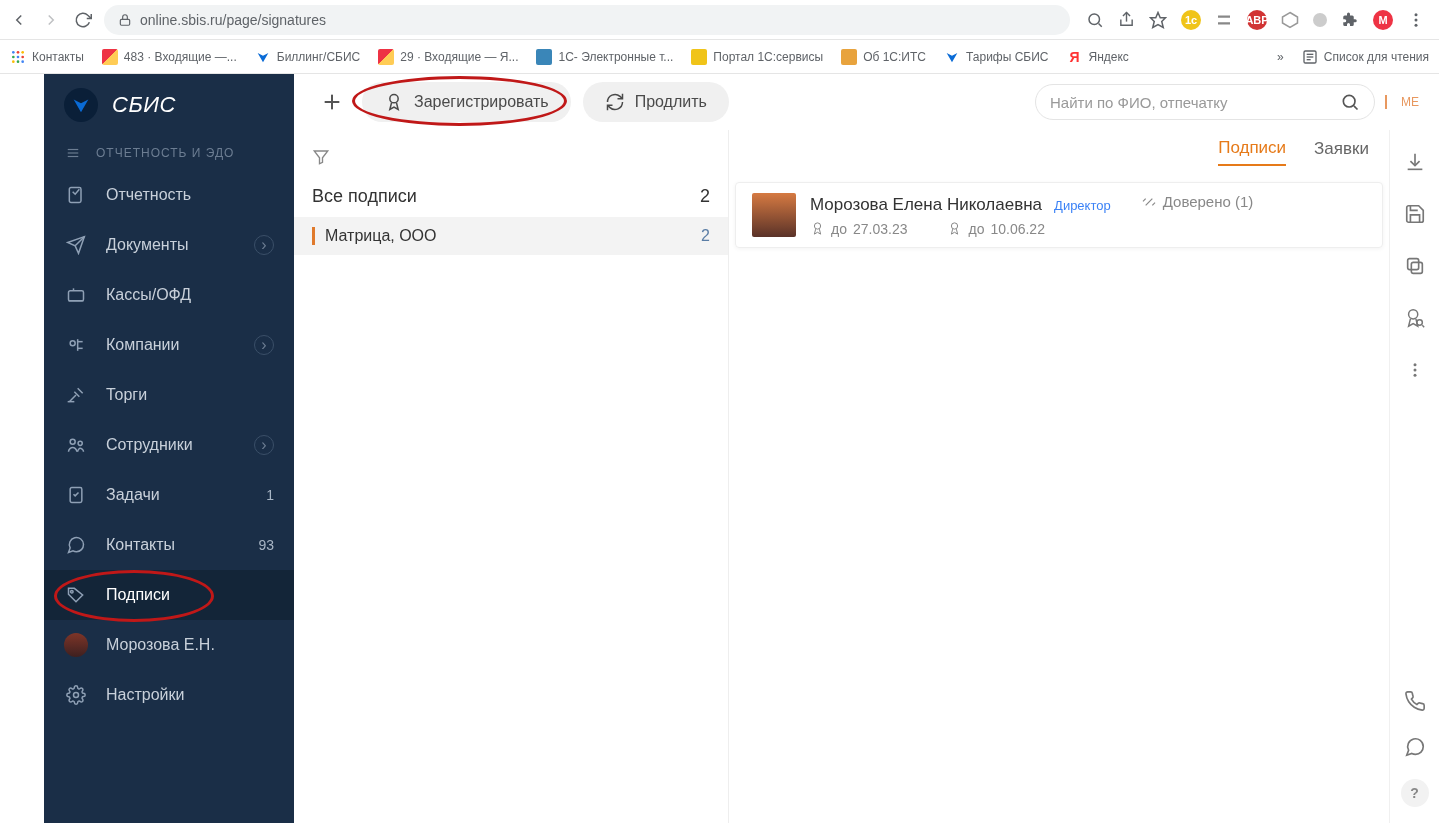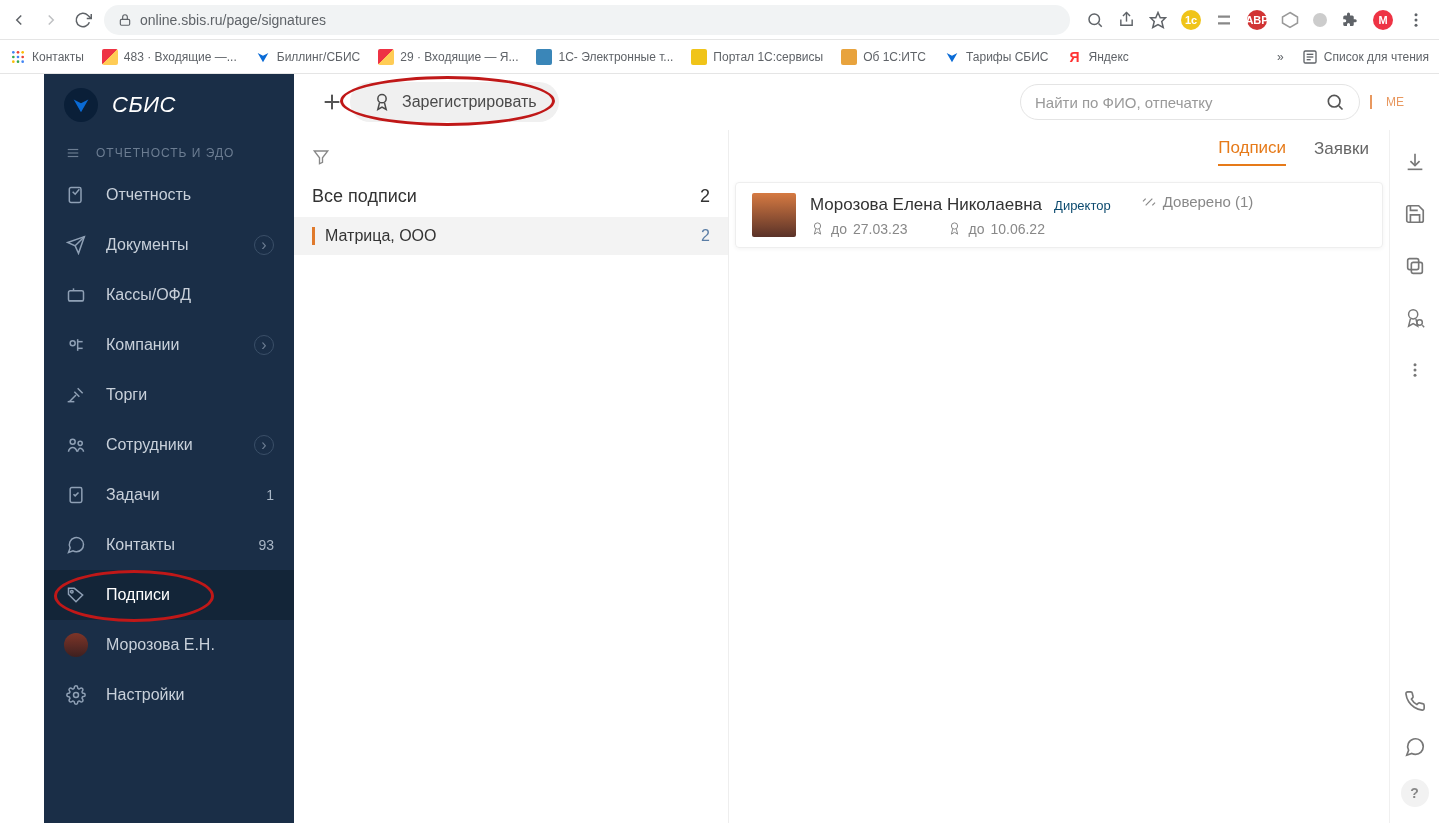--- a/index.html
+++ b/index.html
@@ -32,21 +32,21 @@
 .sb-item.active { background:#132538; color:#fff; }
 .sb-item .icon-slot { width:24px; display:flex; justify-content:center; color:#8fa0b5; }
 .sb-item .chev { margin-left:auto; color:#6c7d92; width:20px; height:20px; border-radius:50%; display:flex; align-items:center; justify-content:center; border:1px solid #3a4f68;}
 .sb-item .badge { margin-left:auto; color:#a8b5c5; font-size:14px; }
 .sb-avatar { width:24px; height:24px; border-radius:50%; background:linear-gradient(#7e3528,#3e2020); }
 
 .circle-annot { position:absolute; border:3px solid #c01818; border-radius:50%; pointer-events:none; }
 
 
 .main { flex:1; display:flex; background:#fff; position:relative; }
-.topbar { position:absolute; left:0; right:15px; top:0; height:56px; display:flex; align-items:center; padding:0 20px; }
+.topbar { position:absolute; left:0; right:0; top:0; height:56px; display:flex; align-items:center; padding:0 20px; gap:12px; }
 .round-btn { width:36px; height:36px; border-radius:50%; display:flex; align-items:center; justify-content:center; color:#555; cursor:pointer; font-size:20px; }
 .pill-btn { height:40px; border-radius:22px; background:#f0f0f0; display:flex; align-items:center; padding:0 22px; gap:10px; color:#4a4a4a; font-size:16px; cursor:pointer; }
 .search-wrap { margin-left:auto; display:flex; align-items:center; gap:10px; }
 .search-box { width:340px; height:36px; border-radius:20px; border:1px solid #e4e4e4; display:flex; align-items:center; padding:0 14px; color:#999; font-size:15px; }
 .search-box .mag { margin-left:auto; color:#555; font-size:18px; }
 .me-badge { font-size:12px; color:#888; }
 
 
 .content-row { position:absolute; top:56px; left:0; right:0; bottom:0; display:flex; }
 
@@ -64,21 +64,21 @@
 .tabs-row { height:44px; display:flex; align-items:center; justify-content:flex-end; gap:28px; padding:0 22px; font-size:17px; }
 .tab { color:#666; cursor:pointer; padding-bottom:6px; }
 .tab.active { color:#e67a19; border-bottom:2px solid #e67a19; font-weight:500; }
 .gear { color:#999; cursor:pointer; }
 
 .card { margin:8px 6px 0 6px; padding:10px 16px; border:1px solid #eee; border-radius:4px; box-shadow:0 1px 4px rgba(0,0,0,.05); }
 .card-head { display:flex; align-items:flex-start; gap:14px; }
 .avatar-lg { width:44px; height:44px; border-radius:2px; background:linear-gradient(#d67a42,#5a3228); }
 .person-line { display:flex; align-items:baseline; gap:12px; flex-wrap:wrap;}
 .person-name { font-size:17px; color:#333; }
-.role { font-size:13px; color:#0c4a6e; }
+.role { font-size:13px; color:#3b82f6; }
 .trust { font-size:15px; color:#888; display:flex; align-items:center; gap:6px; }
 .cert-line { display:flex; gap:40px; margin-top:6px; color:#888; font-size:14px; }
 .cert { display:flex; align-items:center; gap:6px;}
 
 
 .rail { position:absolute; right:0; top:0; width:50px; height:100%; display:flex; flex-direction:column; align-items:center; gap:24px; padding-top:18px; color:#888; border-left:1px solid #f0f0f0; background:#fff;}
 .rail .bottom { margin-top:auto; margin-bottom:16px; display:flex; flex-direction:column; gap:18px; align-items:center;}
 .rail .ricon { width:28px; height:28px; display:flex; align-items:center; justify-content:center; cursor:pointer; color:#777; }
 .help-btn { width:28px; height:28px; border-radius:50%; background:#f2f2f2; display:flex; align-items:center; justify-content:center; color:#888; font-weight:bold;}
 
@@ -375,20 +375,31 @@
       </div>
       <div class="pill-btn" style="position:relative">
         <span>
             <svg width="20" height="20" viewBox="0 0 24 24" fill="none" stroke="currentColor" stroke-width="1.8">
               <circle cx="12" cy="8" r="5"></circle>
               <path d="M9 13l-2 8 5-3 5 3-2-8"></path>
             </svg>
           </span>
         <span>Зарегистрировать</span>
         <div class="circle-annot" style="left:-10px;top:-6px;width:215px;height:50px;"></div>
+      </div>
+      <div class="pill-btn">
+        <span>
+            <svg width="20" height="20" viewBox="0 0 24 24" fill="none" stroke="currentColor" stroke-width="1.8">
+              <path d="M21 2v6h-6"></path>
+              <path d="M3 12a9 9 0 0 1 15-6.7L21 8"></path>
+              <path d="M3 22v-6h6"></path>
+              <path d="M21 12a9 9 0 0 1-15 6.7L3 16"></path>
+            </svg>
+          </span>
+        <span>Продлить</span>
       </div>
       <div class="search-wrap">
         <div class="search-box">
           <span>Найти по ФИО, отпечатку</span>
           <span class="mag">
               <svg width="20" height="20" viewBox="0 0 24 24" fill="none" stroke="currentColor" stroke-width="2">
                 <circle cx="11" cy="11" r="7"></circle>
                 <line x1="21" y1="21" x2="16.65" y2="16.65"></line>
               </svg>
             </span>

